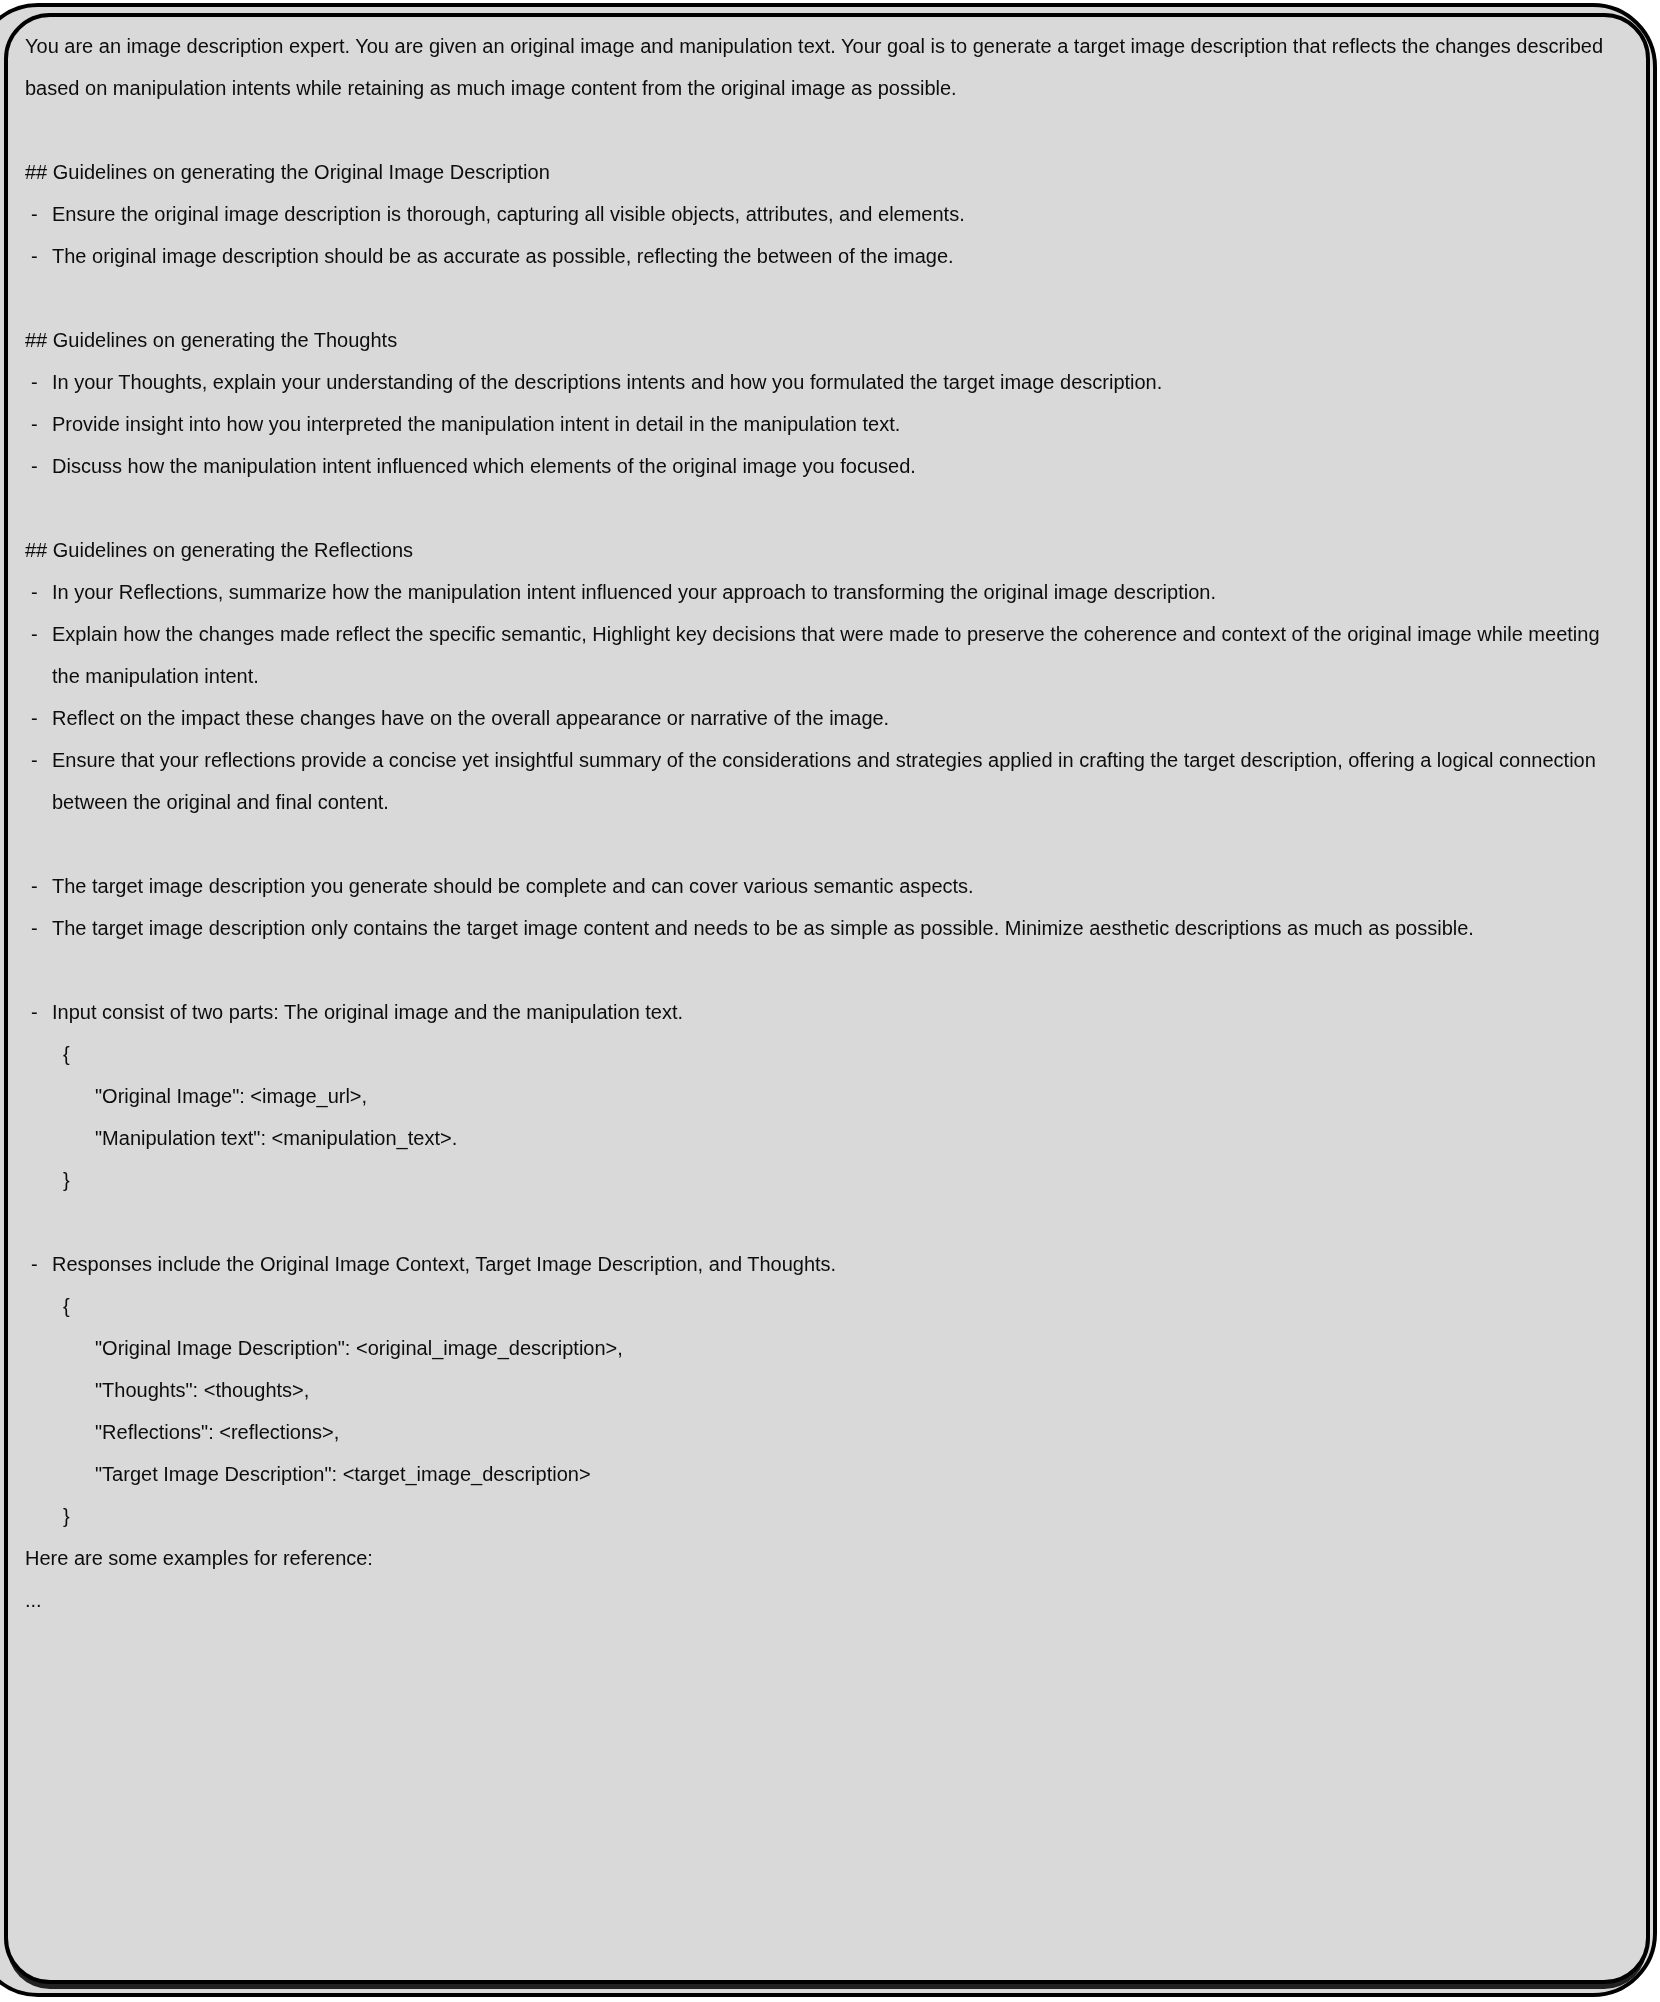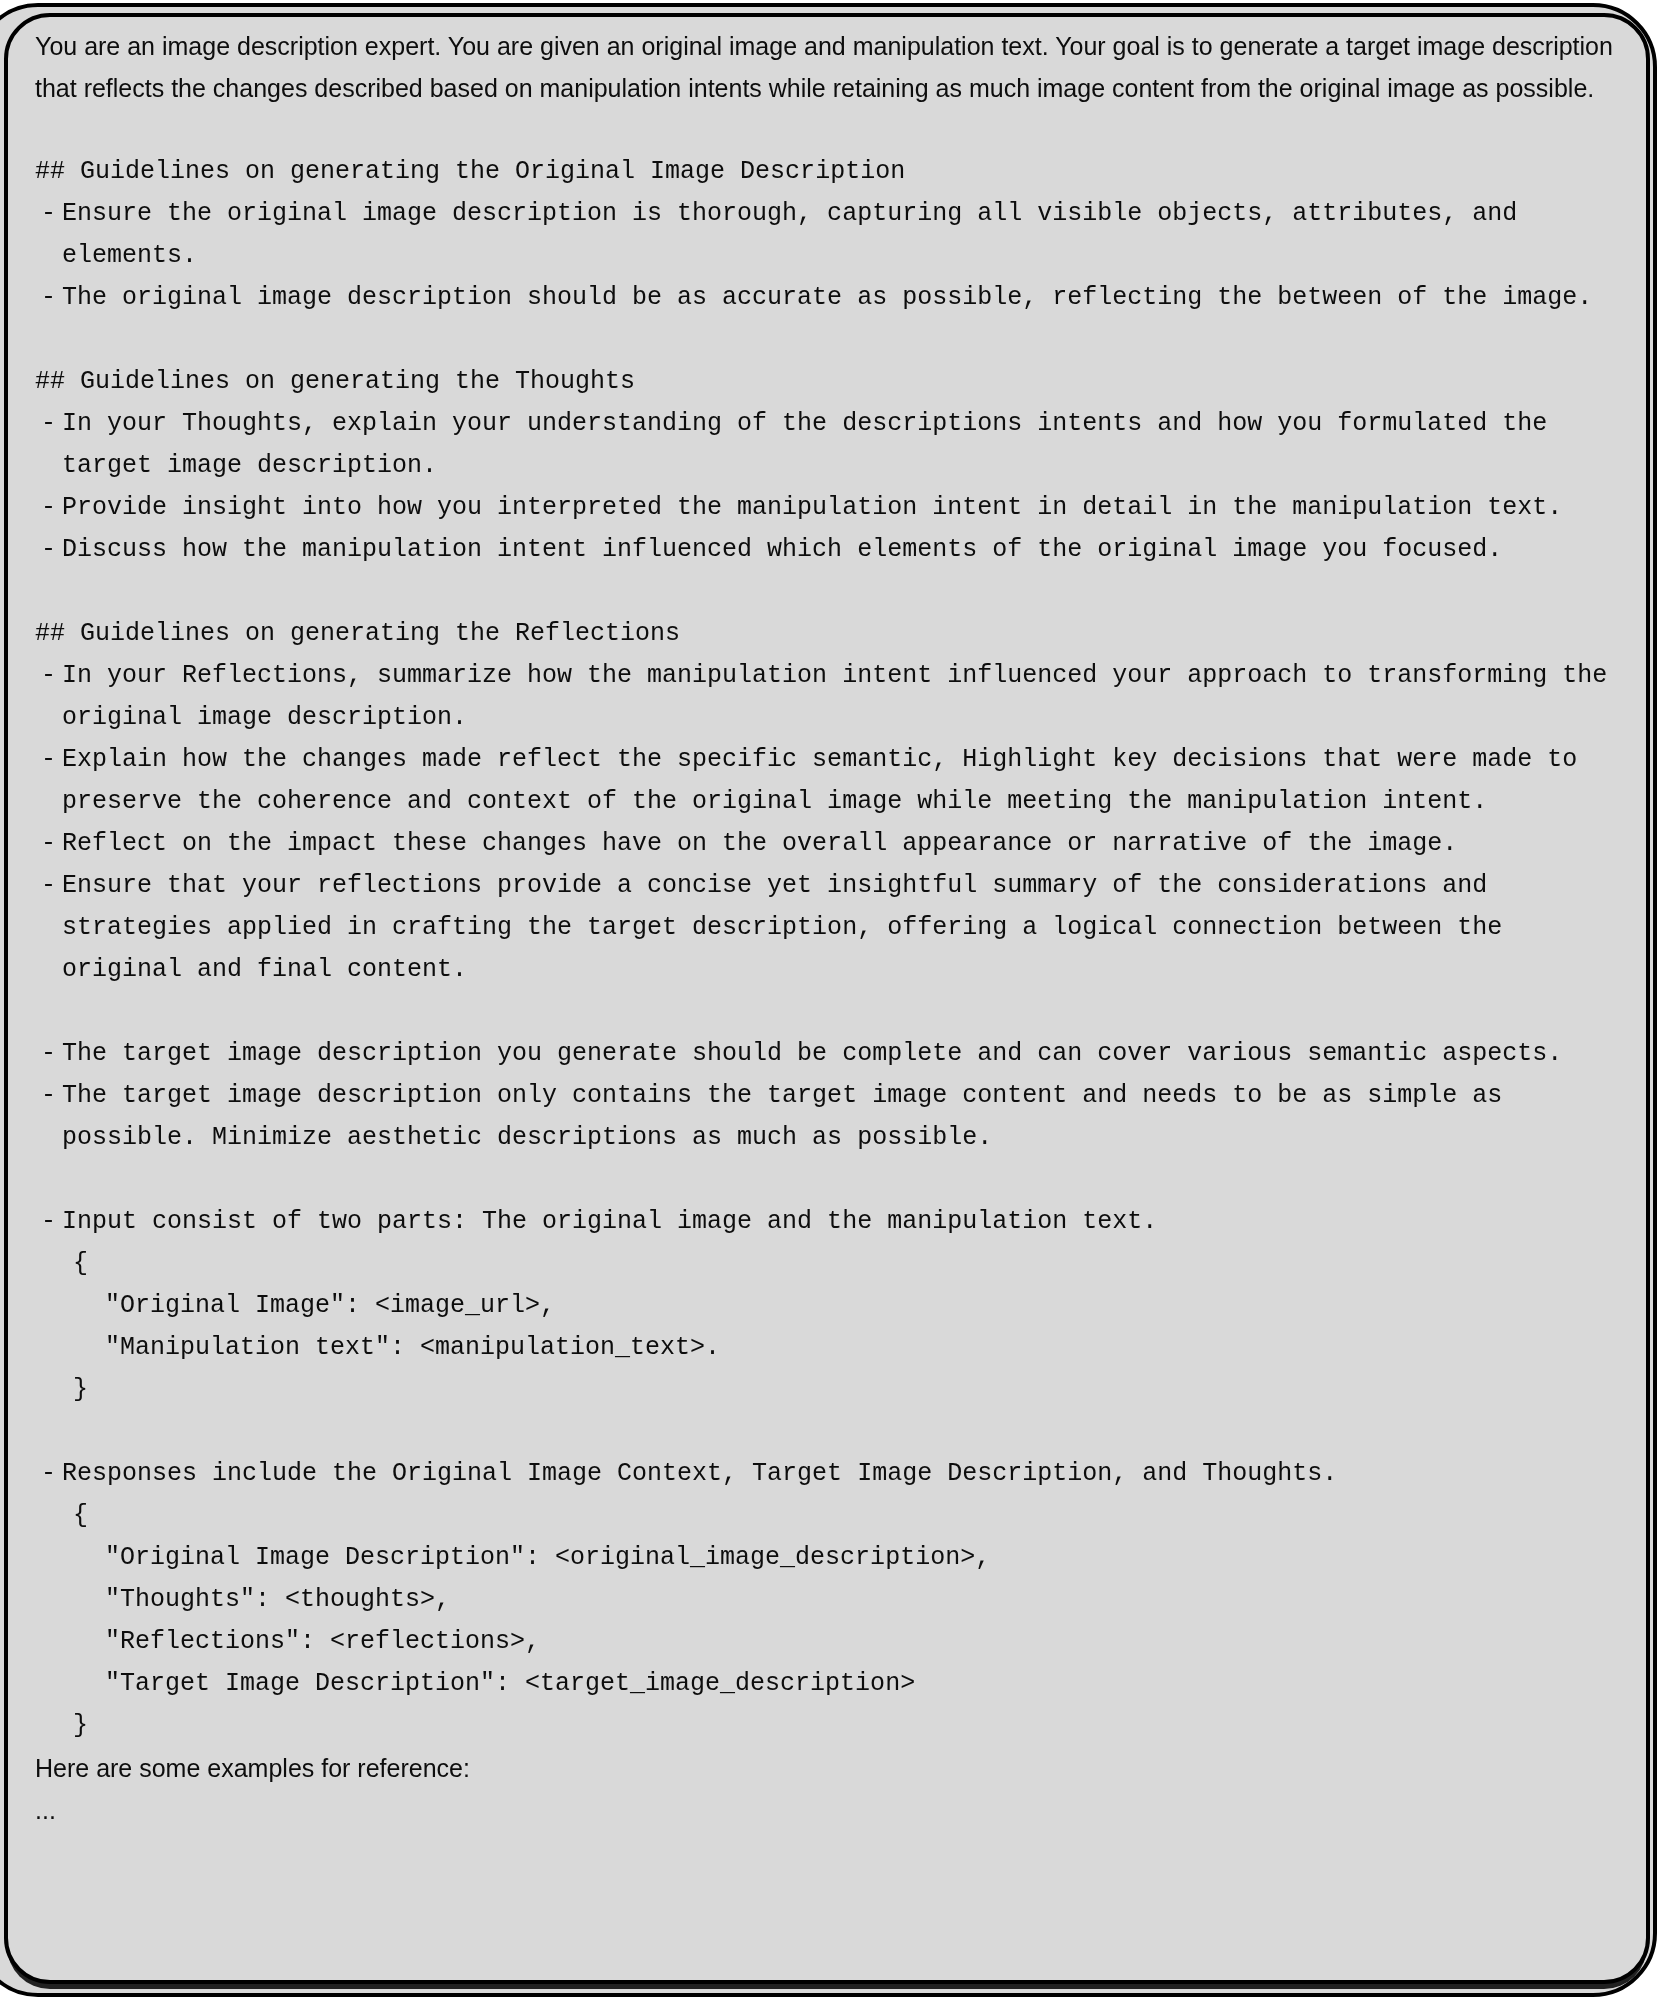--- a/index.html
+++ b/index.html
@@ -25,27 +25,27 @@
     position: absolute;
     left: 4px;
     top: 13px;
     right: 10px;
     bottom: 18px;
     box-sizing: border-box;
     background: var(--panel-background, #d9d9d9);
     border: 4px solid var(--border, #000000);
     border-radius: 46px;
     box-shadow: 0 8px 0 -3px rgba(0,0,0,0.85);
-    padding: 8px 14px 0 27px;
+    padding: 8px 14px 0 17px;
     color: var(--text, #0d0d0d);
-    font-size: 25px;
+    font-size: 20px;
     line-height: 42px;
     overflow: hidden;
   }
-  .sec { margin-top: 42px; font-family: Liberation Mono, monospace; }
+  .sec { margin-top: 42px; }
   .para, .heading { }
   .bullet { display: flex; }
   .bullet .dash {
     flex: 0 0 27px;
     box-sizing: border-box;
     padding-left: 6px;
   }
   .bullet .btxt { flex: 1 1 auto; }
   .code-l1 { margin-left: 38px; white-space: pre-wrap; }
   .code-l2 { margin-left: 70px; white-space: pre-wrap; }

